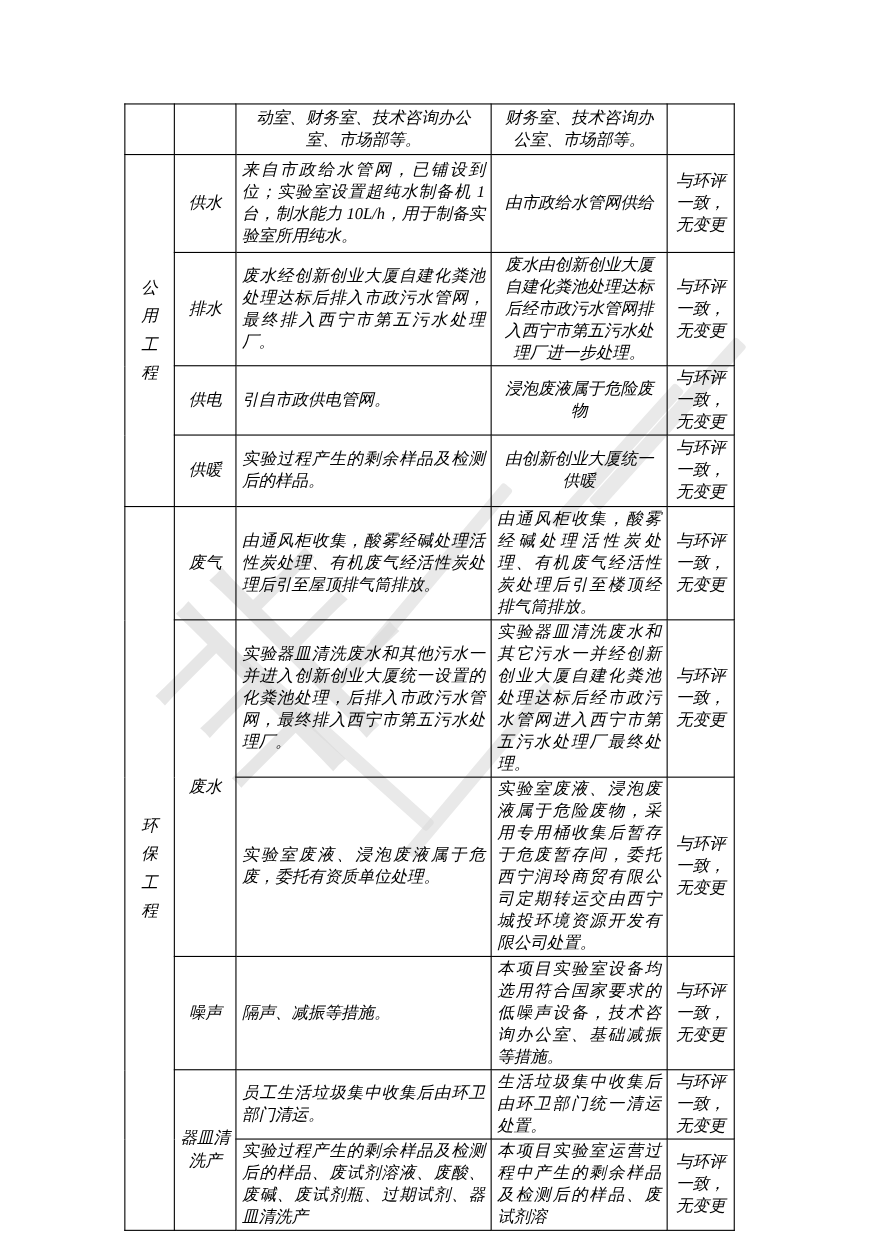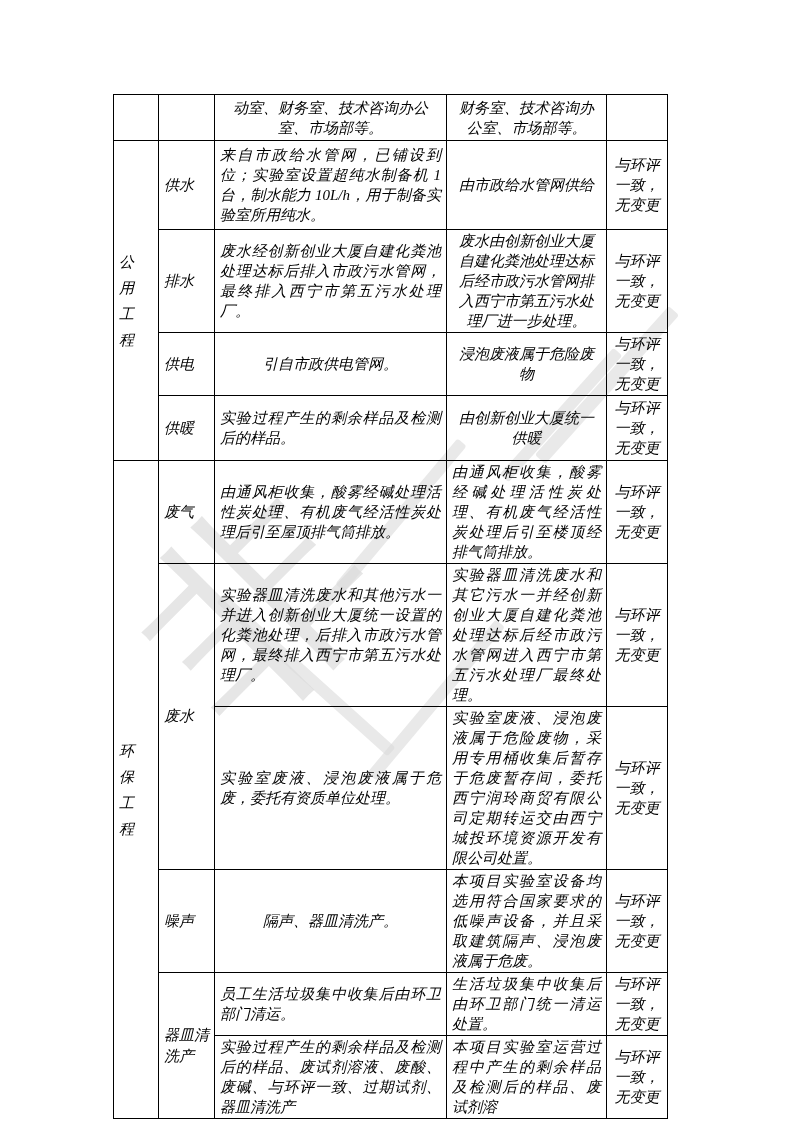--- a/index.html
+++ b/index.html
@@ -57,32 +57,32 @@
   tr.r-dr    td{height:99px}
   tr.r-el    td{height:60px}
   tr.r-ht    td{height:62px}
   tr.r-gas   td{height:81px}
   tr.r-ww1   td{height:124px}
   tr.r-ww2   td{height:147px}
   tr.r-noise td{height:82px}
   tr.r-s1    td{height:60px}
   tr.r-s2    td{height:56px}
 
-  td.cat{padding:0;}
+  td.cat{text-align:center;padding:0;}
   td.cat .vtxt{
     display:inline-block;
     width:1em;
     line-height:26px;
     word-break:break-all;
     white-space:normal;
   }
-  td.item{line-height:21px;}
+  td.item{text-align:center;line-height:21px;}
   td.t-center{text-align:center;}
   td.t-just{text-align:justify;text-align-last:left;}
-  td.t-left{text-align:center;}
+  td.t-left{text-align:left;}
   td.status{text-align:center;line-height:20px;padding:1px 4px;}
 </style>
 </head>
 <body>
 
 <div class="page">
 
   <div class="wm wm-char">非</div>
   <div class="wm wm-bar b1"></div>
   <div class="wm wm-bar b2"></div>
@@ -157,33 +157,33 @@
     </tr>
 
     <tr class="r-ww2">
       <td class="t-just">实验室废液、浸泡废液属于危废，委托有资质单位处理。</td>
       <td class="t-just">实验室废液、浸泡废液属于危险废物，采用专用桶收集后暂存于危废暂存间，委托西宁润玲商贸有限公司定期转运交由西宁城投环境资源开发有限公司处置。</td>
       <td class="status">与环评一致，无变更</td>
     </tr>
 
     <tr class="r-noise">
       <td class="item">噪声</td>
-      <td class="t-left">隔声、器皿清洗产。</td>
-      <td class="t-just">本项目实验室设备均选用符合国家要求的低噪声设备，并且采取建筑隔声、浸泡废液属于危废。</td>
+      <td class="t-left">隔声、减振等措施。</td>
+      <td class="t-just">本项目实验室设备均选用符合国家要求的低噪声设备，技术咨询办公室、基础减振等措施。</td>
       <td class="status">与环评一致，无变更</td>
     </tr>
 
     <tr class="r-s1">
       <td class="item" rowspan="2">器皿清洗产</td>
       <td class="t-just">员工生活垃圾集中收集后由环卫部门清运。</td>
       <td class="t-just">生活垃圾集中收集后由环卫部门统一清运处置。</td>
       <td class="status">与环评一致，无变更</td>
     </tr>
 
     <tr class="r-s2">
-      <td class="t-just">实验过程产生的剩余样品及检测后的样品、废试剂溶液、废酸、废碱、与环评一致、过期试剂、器皿清洗产</td>
+      <td class="t-just">实验过程产生的剩余样品及检测后的样品、废试剂溶液、废酸、废碱、废试剂瓶、过期试剂、器皿清洗产</td>
       <td class="t-just">本项目实验室运营过程中产生的剩余样品及检测后的样品、废试剂溶</td>
       <td class="status">与环评一致，无变更</td>
     </tr>
   </tbody>
     </table>
 
 </div>
 
 </body></html>

